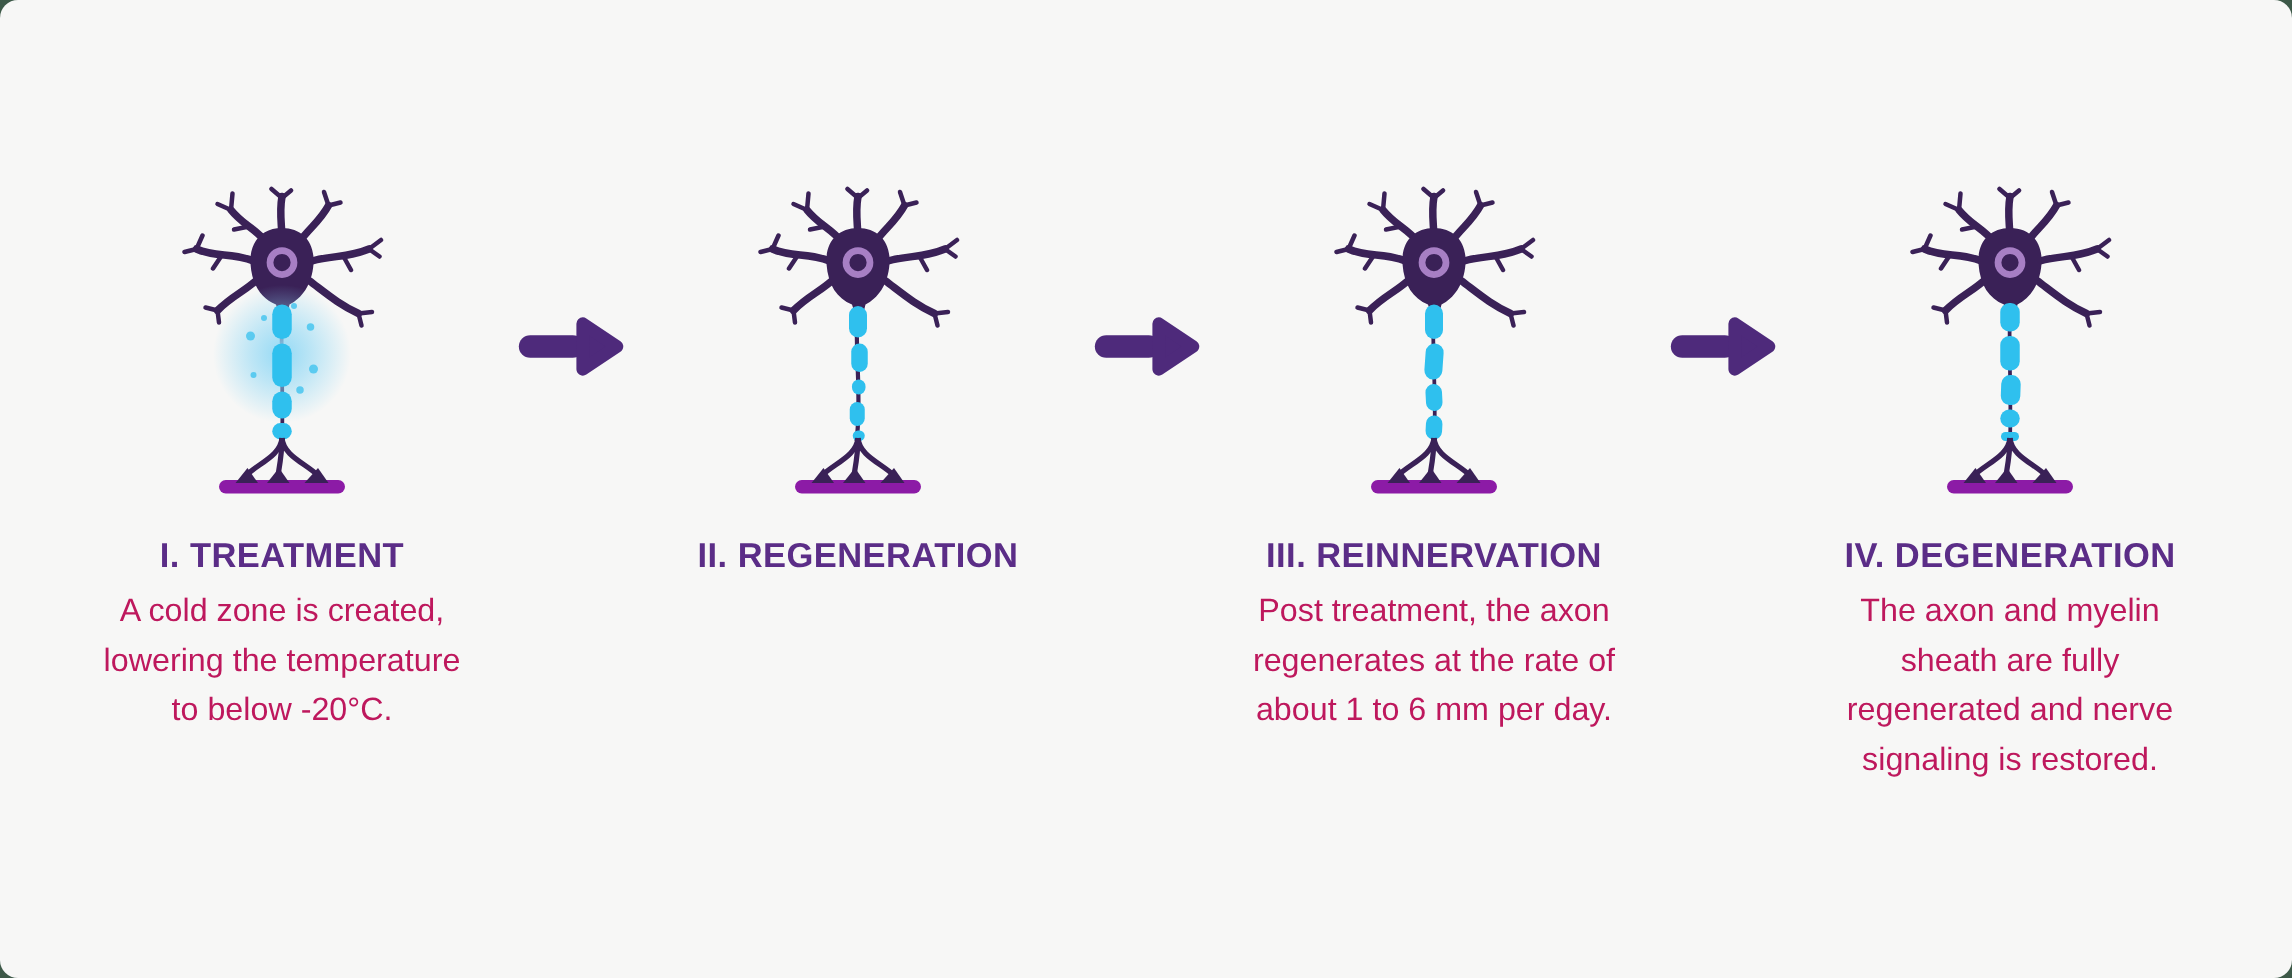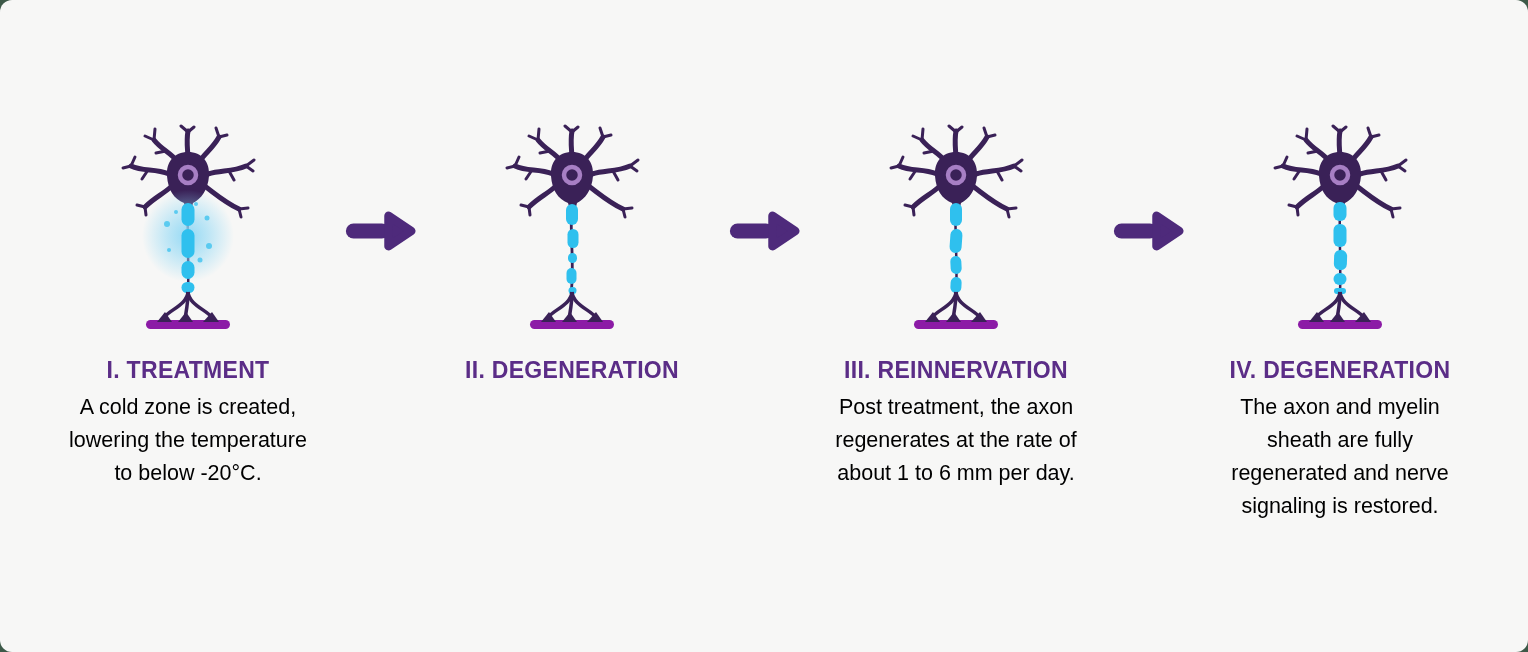--- a/index.html
+++ b/index.html
@@ -37,21 +37,21 @@
     margin: 17px 0 0 0;
     font-size: 23px;
     font-weight: 700;
     letter-spacing: 0.3px;
     color: #5b2d87;
     line-height: 28px;
   }
   .stage-desc {
     margin: 7px 0 0 0;
     font-size: 21.5px;
-    color: #000000;
+    color: #be185d;
     line-height: 33px;
     white-space: pre-line;
   }
   .arrow-cell {
     width: 84px;
     margin-top: 85px;
     display: flex;
     justify-content: center;
     flex-shrink: 0;
   }
@@ -168,21 +168,21 @@
             <path d="M80,168 C81,180 96,185 104,193"></path>
           </g>
           <rect x="38" y="196" width="84" height="9" rx="4.5" fill="#8c1ba6"></rect>
           <g fill="#3a2157">
             <path d="M49,198 L64,198 L57,188 Z"></path>
             <path d="M70,198 L85,198 L78,188 Z"></path>
             <path d="M95,198 L111,198 L104,188 Z"></path>
           </g>
         </svg>
       </div>
-      <h2 class="stage-title">II. DEGENERATION</h2>
+      <h2 class="stage-title">II. REGENERATION</h2>
     </section>
 
     <div class="arrow-cell">
       <svg width="72" height="44" viewBox="0 0 76 44">
         <rect x="2" y="14" width="46" height="16" rx="8" fill="#4e2a7b"></rect>
         <path d="M47,6 L71,22 L47,38 Z" fill="#4e2a7b" stroke="#4e2a7b" stroke-width="9" stroke-linejoin="round"></path>
       </svg>
     </div>
 
     <section class="stage">

